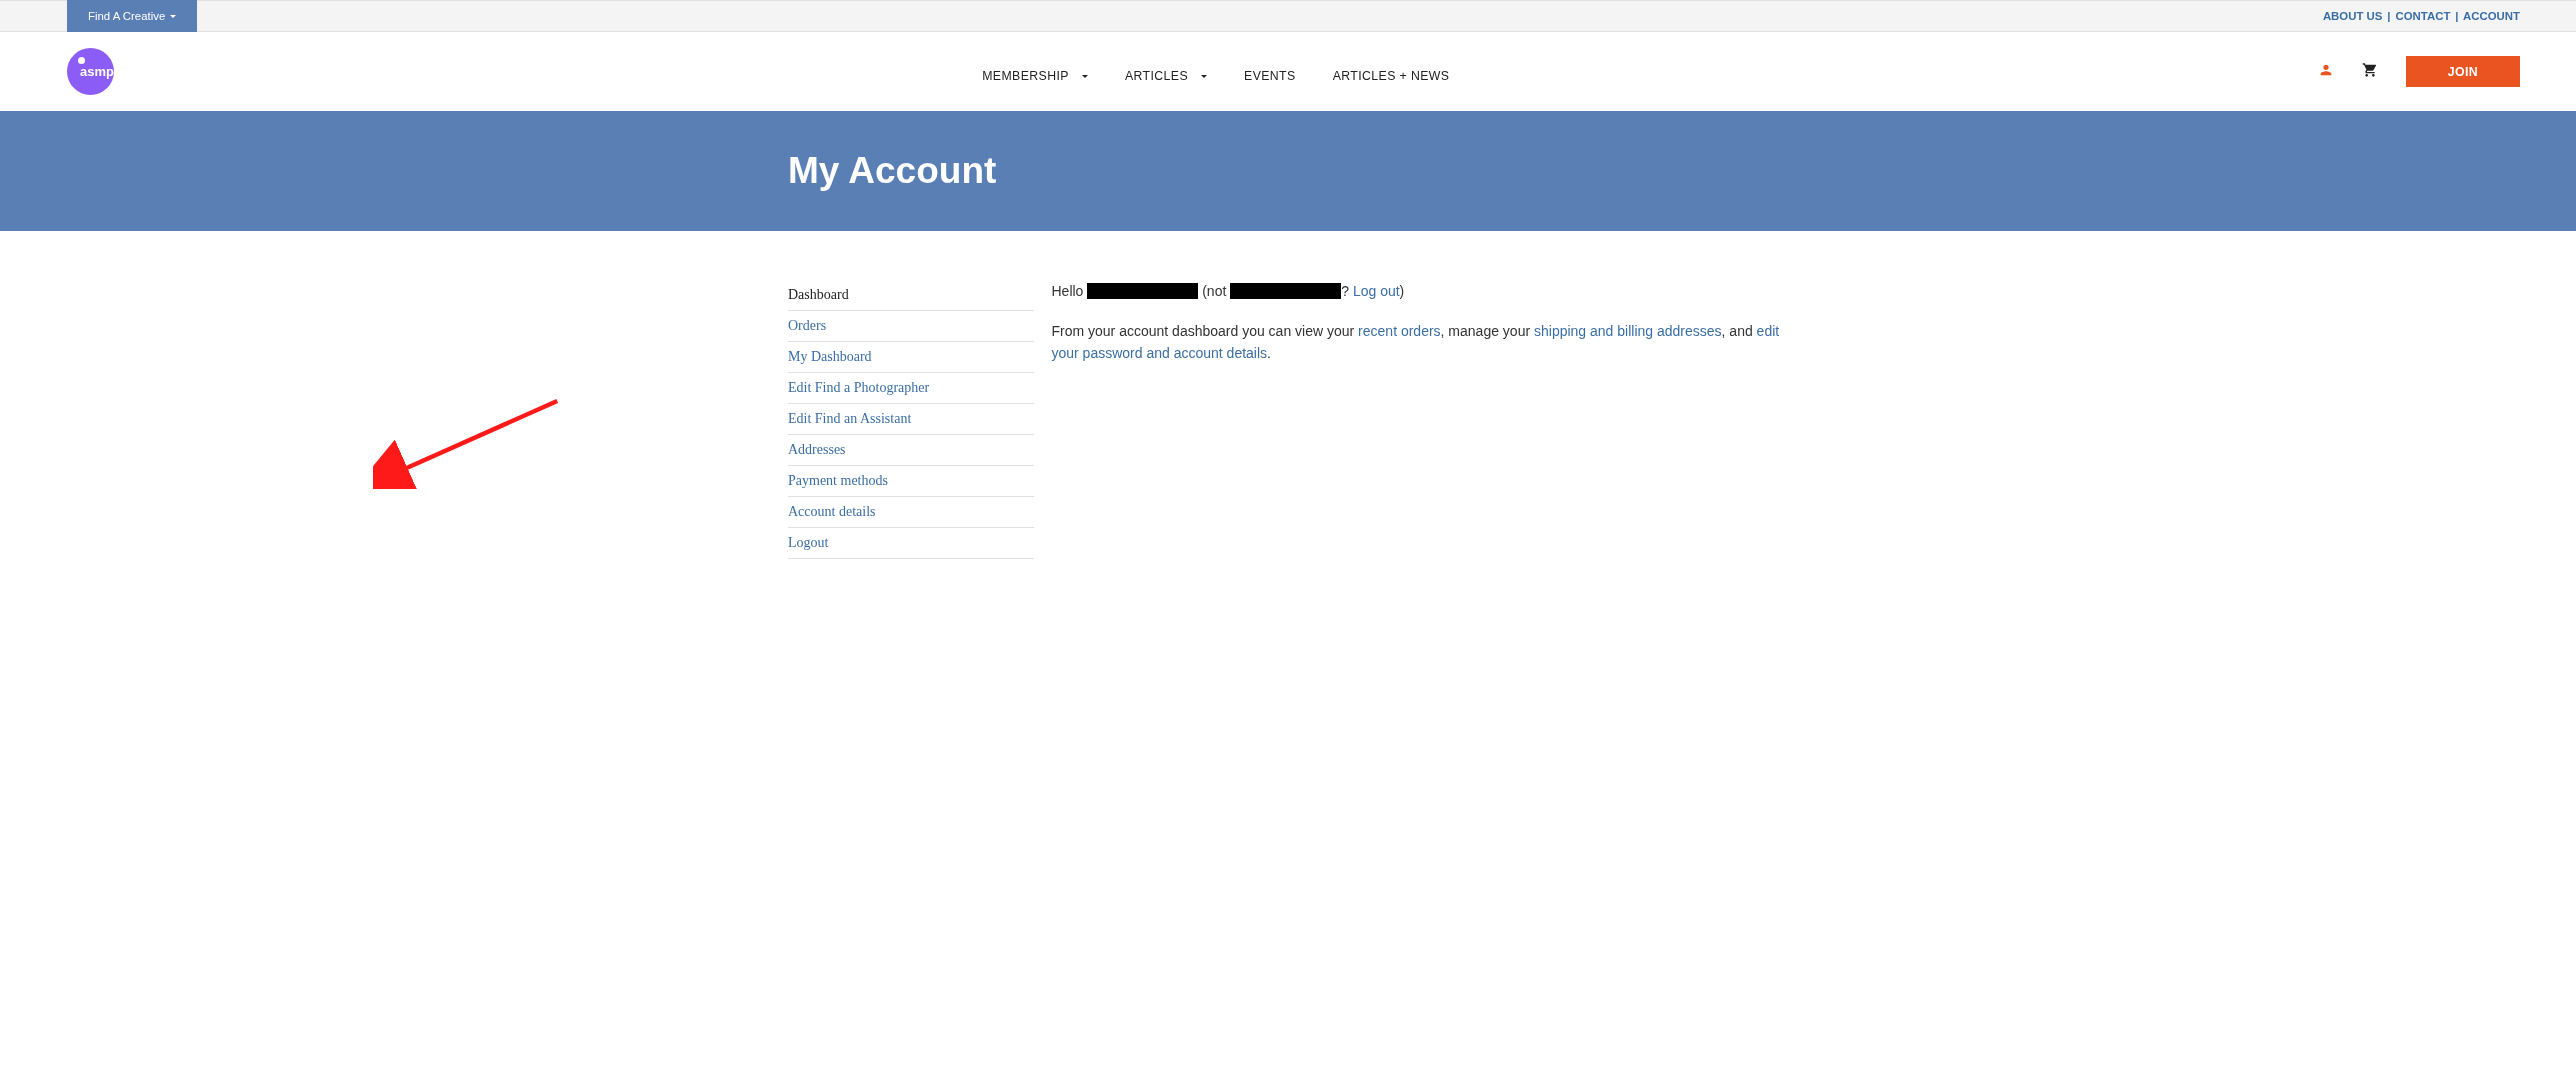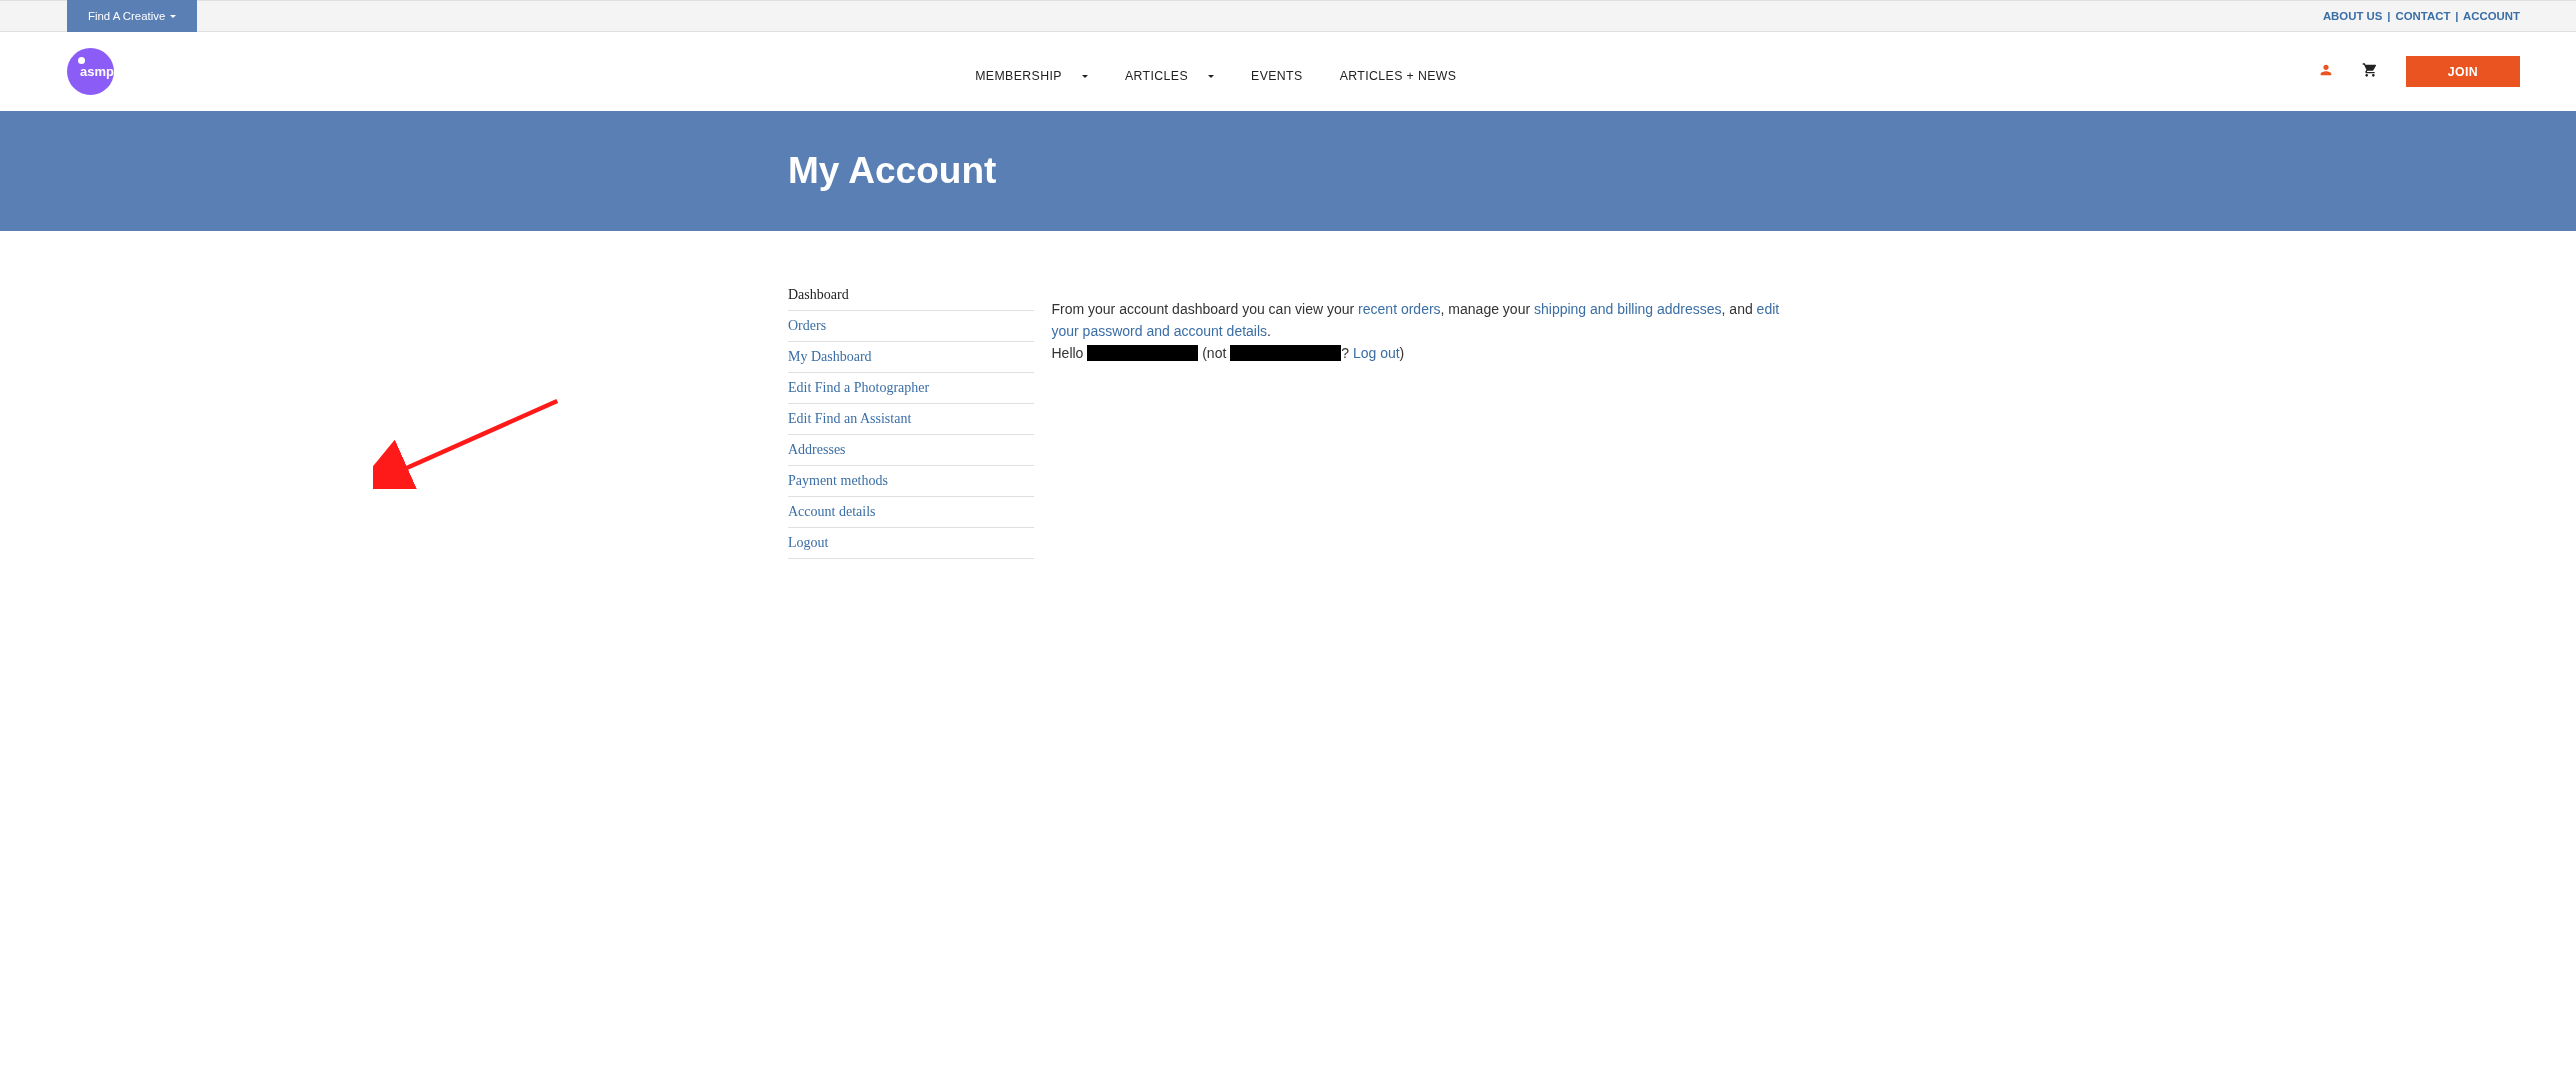--- a/index.html
+++ b/index.html
@@ -63,21 +63,21 @@
     .nav-center {
       display: flex;
       gap: 37px;
       margin-left: auto;
       margin-right: auto;
     }
     .nav-item {
       color: #222; font-size: 12.3px; font-weight: 500;
       letter-spacing: 0.4px;
       cursor: pointer;
-      display: flex; align-items: center; gap: 20px; margin-top: 9px;
+      display: flex; align-items: center; gap: 13px; margin-top: 9px;
     }
     .nav-caret {
       width: 0; height: 0;
       border-left: 3.5px solid transparent;
       border-right: 3.5px solid transparent;
       border-top: 3.5px solid #222;
     }
     .nav-right {
       display: flex; align-items: center; gap: 28px;
     }
@@ -214,25 +214,25 @@
     <a class="sidebar-item">Orders</a>
     <a class="sidebar-item">My Dashboard</a>
     <a class="sidebar-item">Edit Find a Photographer</a>
     <a class="sidebar-item">Edit Find an Assistant</a>
     <a class="sidebar-item">Addresses</a>
     <a class="sidebar-item">Payment methods</a>
     <a class="sidebar-item">Account details</a>
     <a class="sidebar-item">Logout</a>
   </div>
   <div class="main-content">
+    <p>
+      <span>Hello </span><span class="redacted"></span><span> (not </span><span class="redacted"></span><span>? </span><a>Log out</a><span>)</span>
+    </p>
     <p style="margin-top:17.5px;">
       <span>From your account dashboard you can view your </span><a>recent orders</a><span>, manage your </span><a>shipping and billing addresses</a><span>, and </span><a>edit your password and account details</a><span>.</span>
-    </p>
-    <p>
-      <span>Hello </span><span class="redacted"></span><span> (not </span><span class="redacted"></span><span>? </span><a>Log out</a><span>)</span>
     </p>
   </div>
 </div>
 
 <svg class="arrow-annotation" width="193" height="97" viewBox="0 0 220 110">
   <defs>
     <marker id="arrowhead" markerWidth="14" markerHeight="14" refX="2" refY="7" orient="auto">
       <polygon points="0 0, 14 7, 0 14" fill="#ff1a1a"></polygon>
     </marker>
   </defs>

